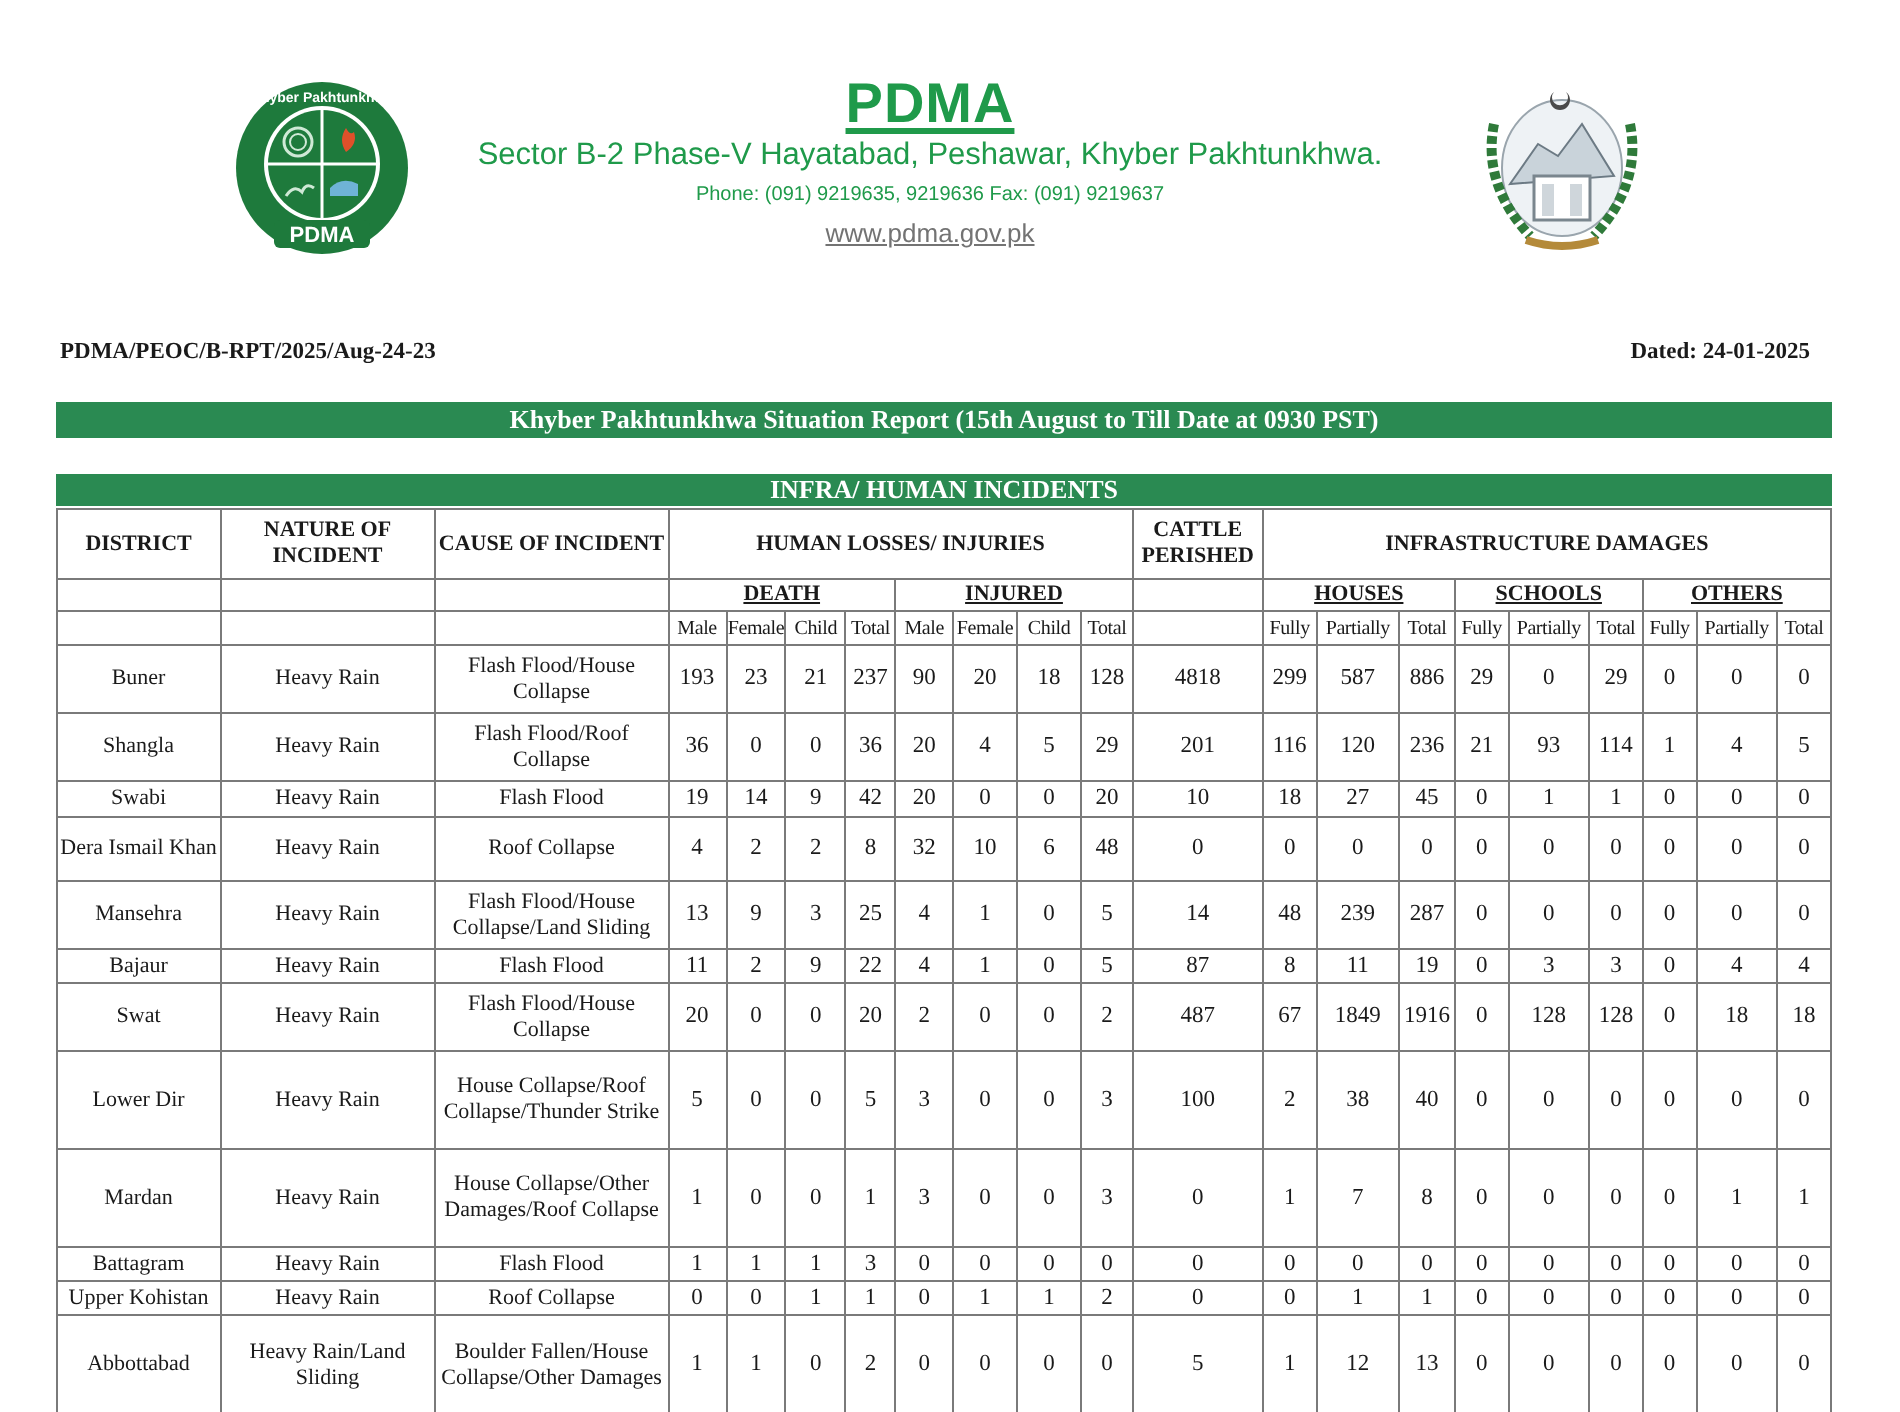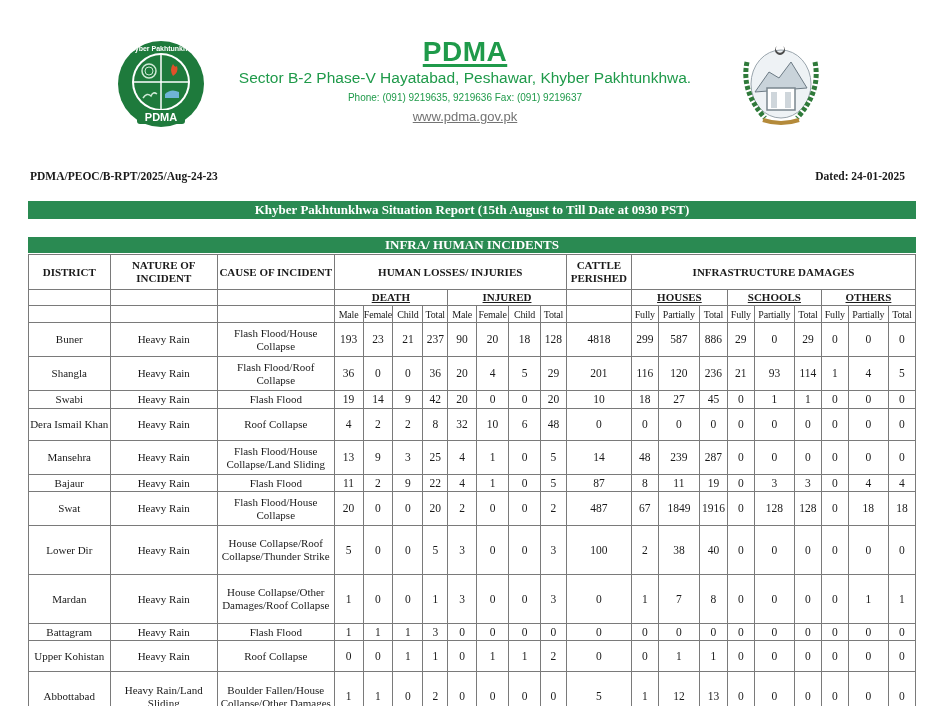--- a/index.html
+++ b/index.html
@@ -373,21 +373,21 @@
     <td class="num">0</td>
     <td class="num">0</td>
     <td class="num">0</td>
     <td class="num">0</td>
     <td class="num">0</td>
     <td class="num">0</td>
     <td class="num">0</td>
     <td class="num">0</td>
     <td class="num">0</td>
   </tr>
-      <tr style="height: 31px; margin-top: 29px;">
+      <tr style="height: 17px; margin-top: 29px;">
     <td class="district">Upper Kohistan</td>
     <td class="nature">Heavy Rain</td>
     <td class="cause">Roof Collapse</td>
     <td class="num">0</td>
     <td class="num">0</td>
     <td class="num">1</td>
     <td class="num">1</td>
     <td class="num">0</td>
     <td class="num">1</td>
     <td class="num">1</td>

